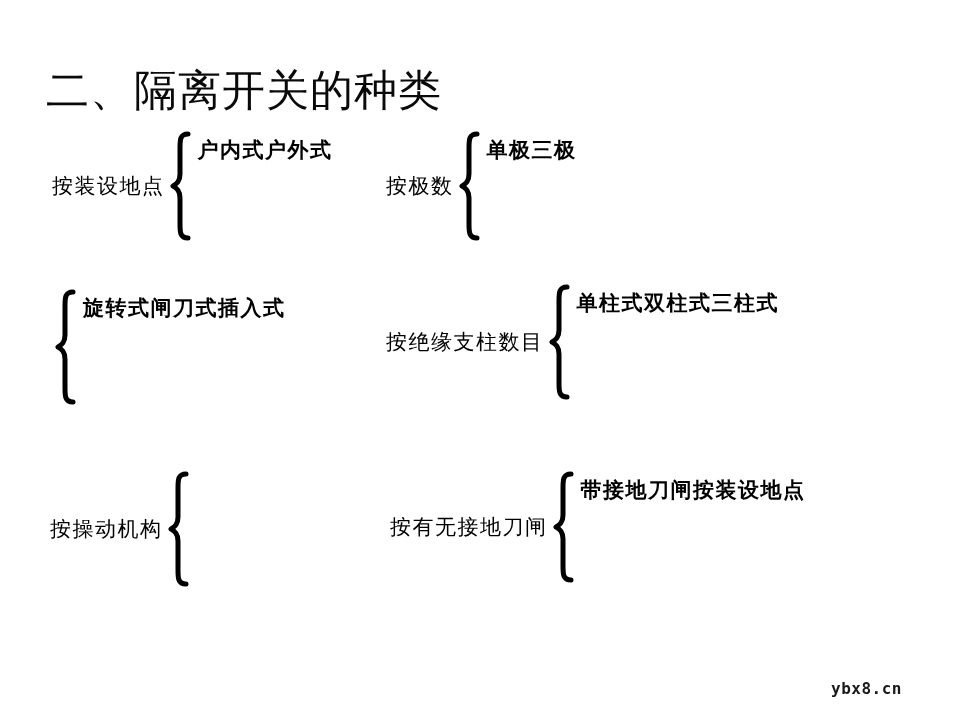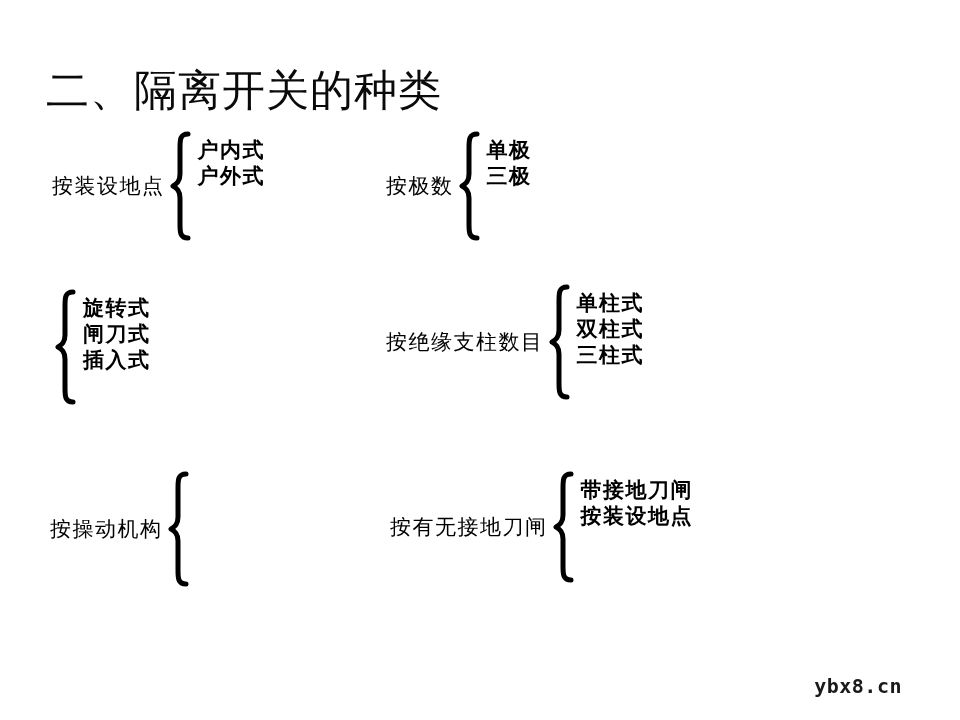--- a/index.html
+++ b/index.html
@@ -63,21 +63,21 @@
   .brace path {
     fill: none;
     stroke: #000000;
     stroke-width: 5;
     stroke-linecap: round;
     stroke-linejoin: round;
   }
 
   .branches {
     display: flex;
-    flex-direction: column;
+    flex-direction: row;
     justify-content: flex-start;
   }
 
   .branch-item {
     font-family: "DejaVu Sans", "Liberation Sans", sans-serif;
     font-size: 21px;
     font-weight: 700;
     line-height: 26px;
     letter-spacing: 1.5px;
     white-space: nowrap;
@@ -102,21 +102,21 @@
 
   #group-earthing  { left: 390px; top: 470px; }
   #group-earthing  .branches { height: 100px; }
 
   
   .watermark {
     position: absolute;
     right: 58px;
     bottom: 22px;
     font-family: "DejaVu Sans Mono", "Liberation Mono", monospace;
-    font-size: 20px;
+    font-size: 16px;
     font-weight: 700;
     letter-spacing: 0.5px;
     color: #1a1a1a;
   }
 </style>
 </head>
 <body>
 
 <div class="slide">
 

